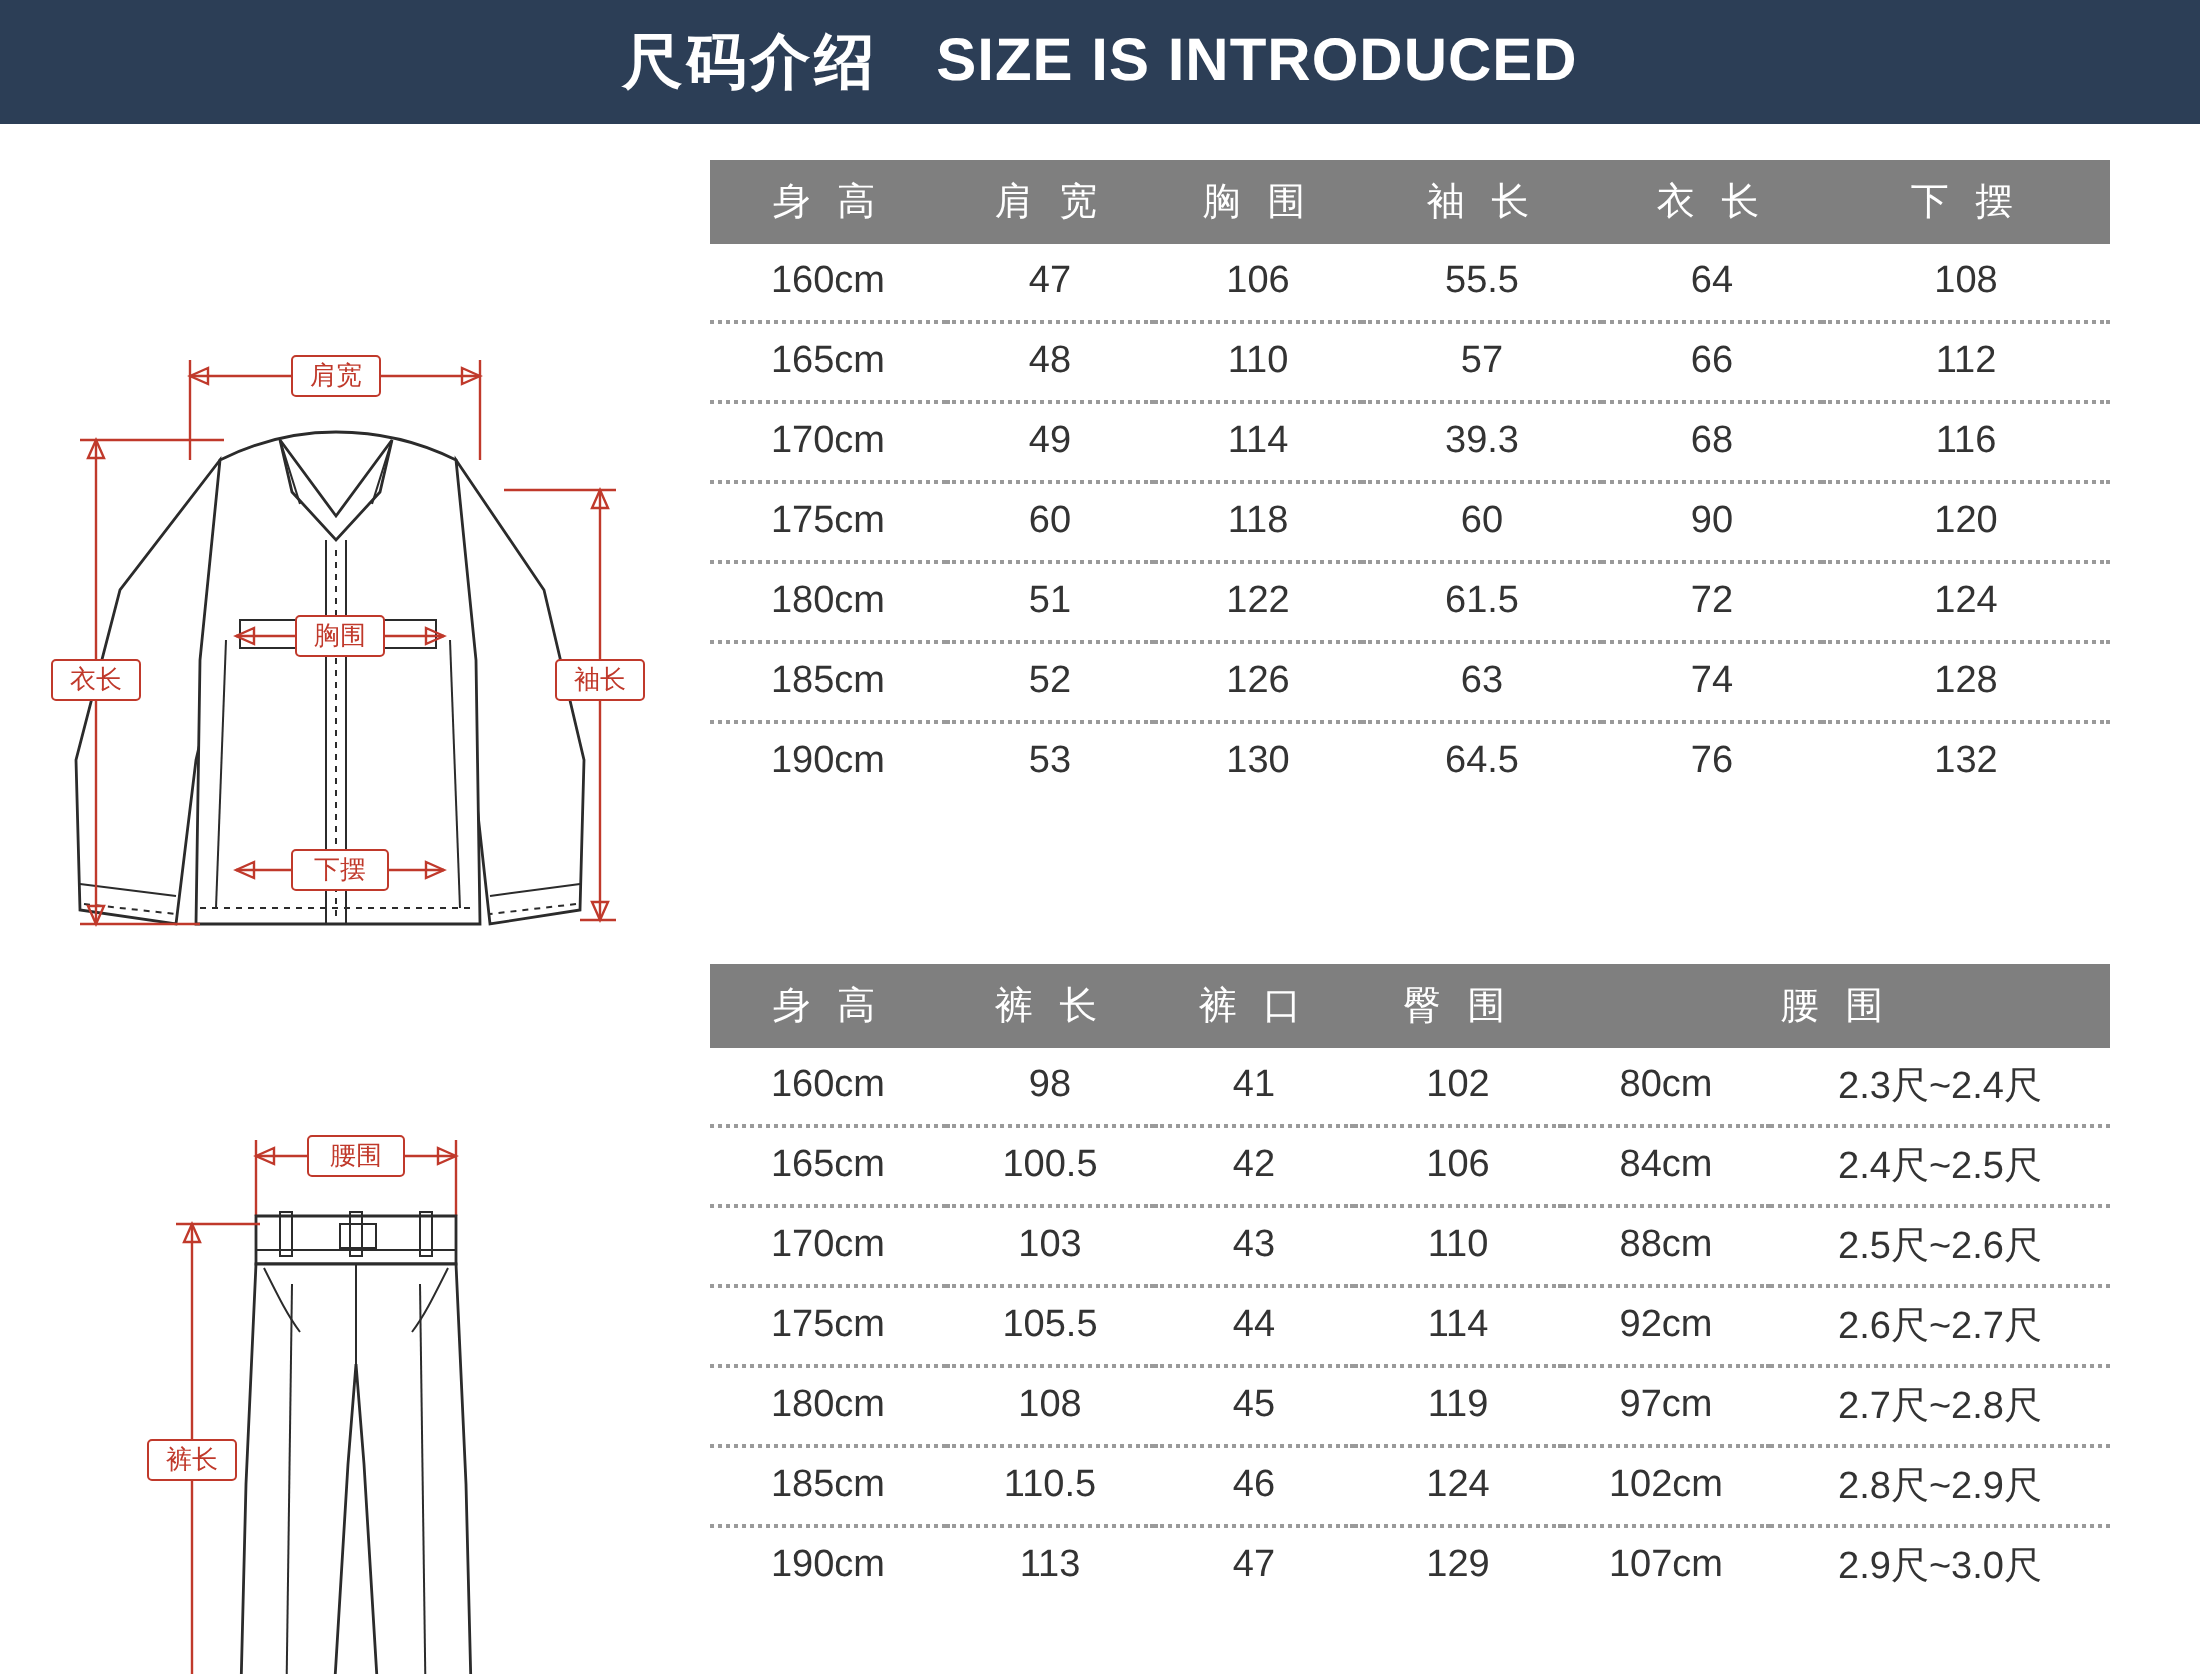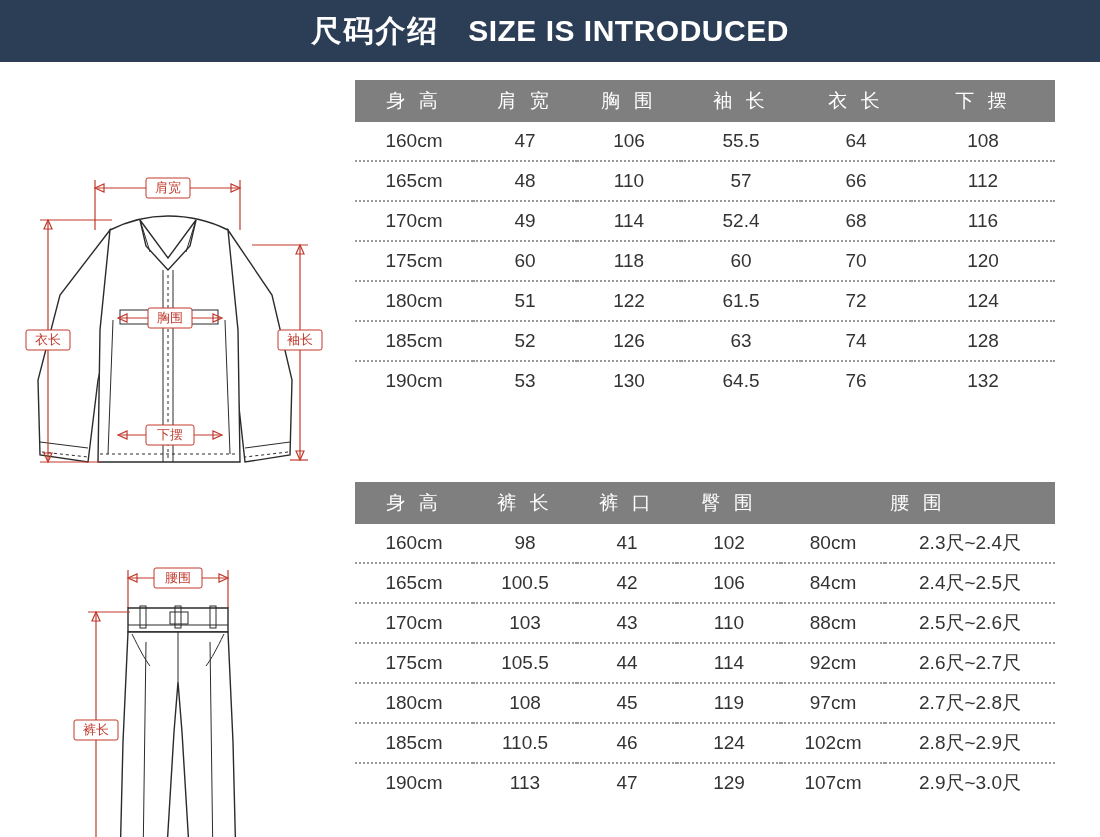--- a/index.html
+++ b/index.html
@@ -273,30 +273,30 @@
               <td>48</td>
               <td>110</td>
               <td>57</td>
               <td>66</td>
               <td>112</td>
             </tr>
             <tr>
               <td>170cm</td>
               <td>49</td>
               <td>114</td>
-              <td>52.4</td>
+              <td>39.3</td>
               <td>68</td>
               <td>116</td>
             </tr>
             <tr>
               <td>175cm</td>
               <td>60</td>
               <td>118</td>
               <td>60</td>
-              <td>70</td>
+              <td>90</td>
               <td>120</td>
             </tr>
             <tr>
               <td>180cm</td>
               <td>51</td>
               <td>122</td>
               <td>61.5</td>
               <td>72</td>
               <td>124</td>
             </tr>

